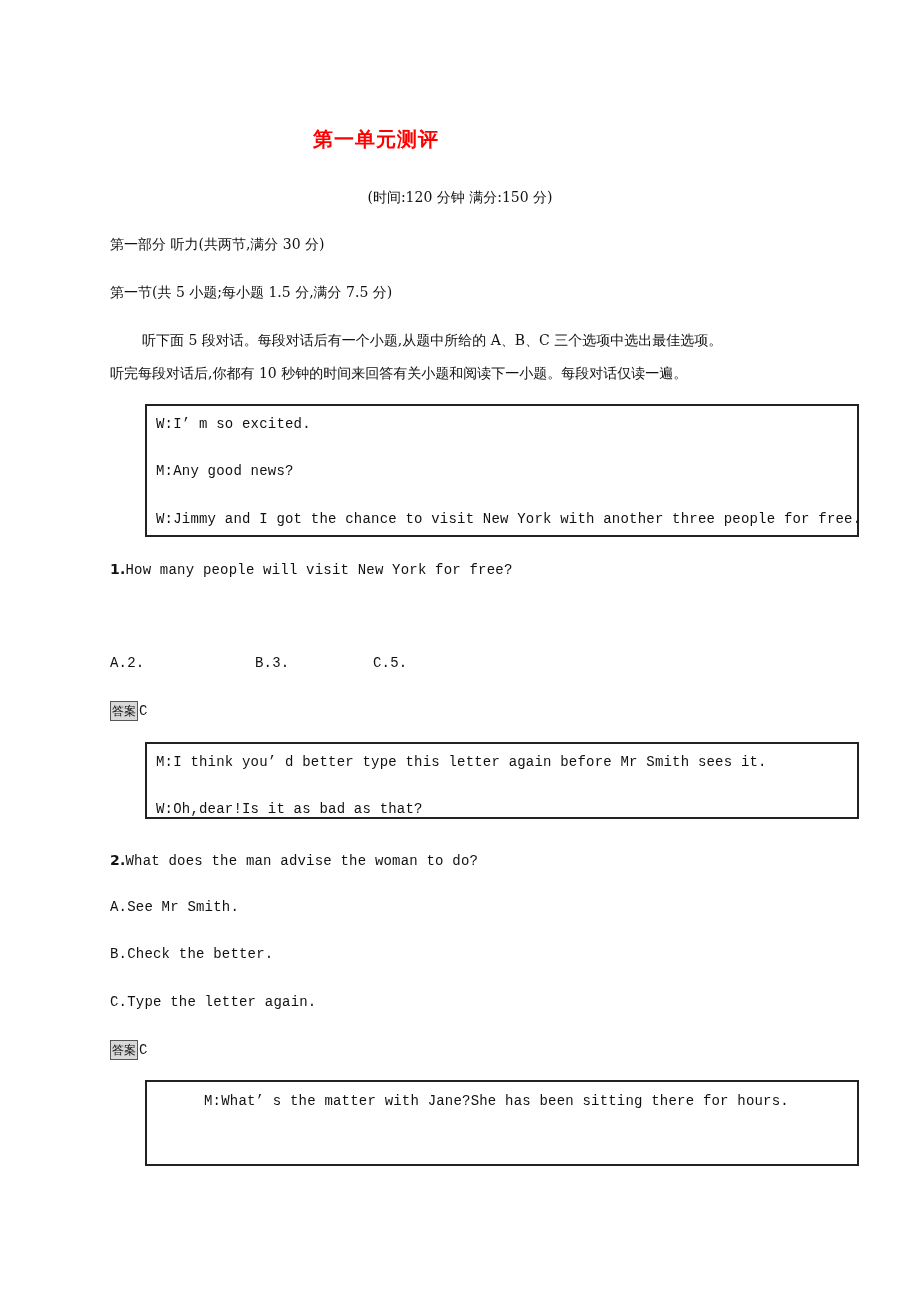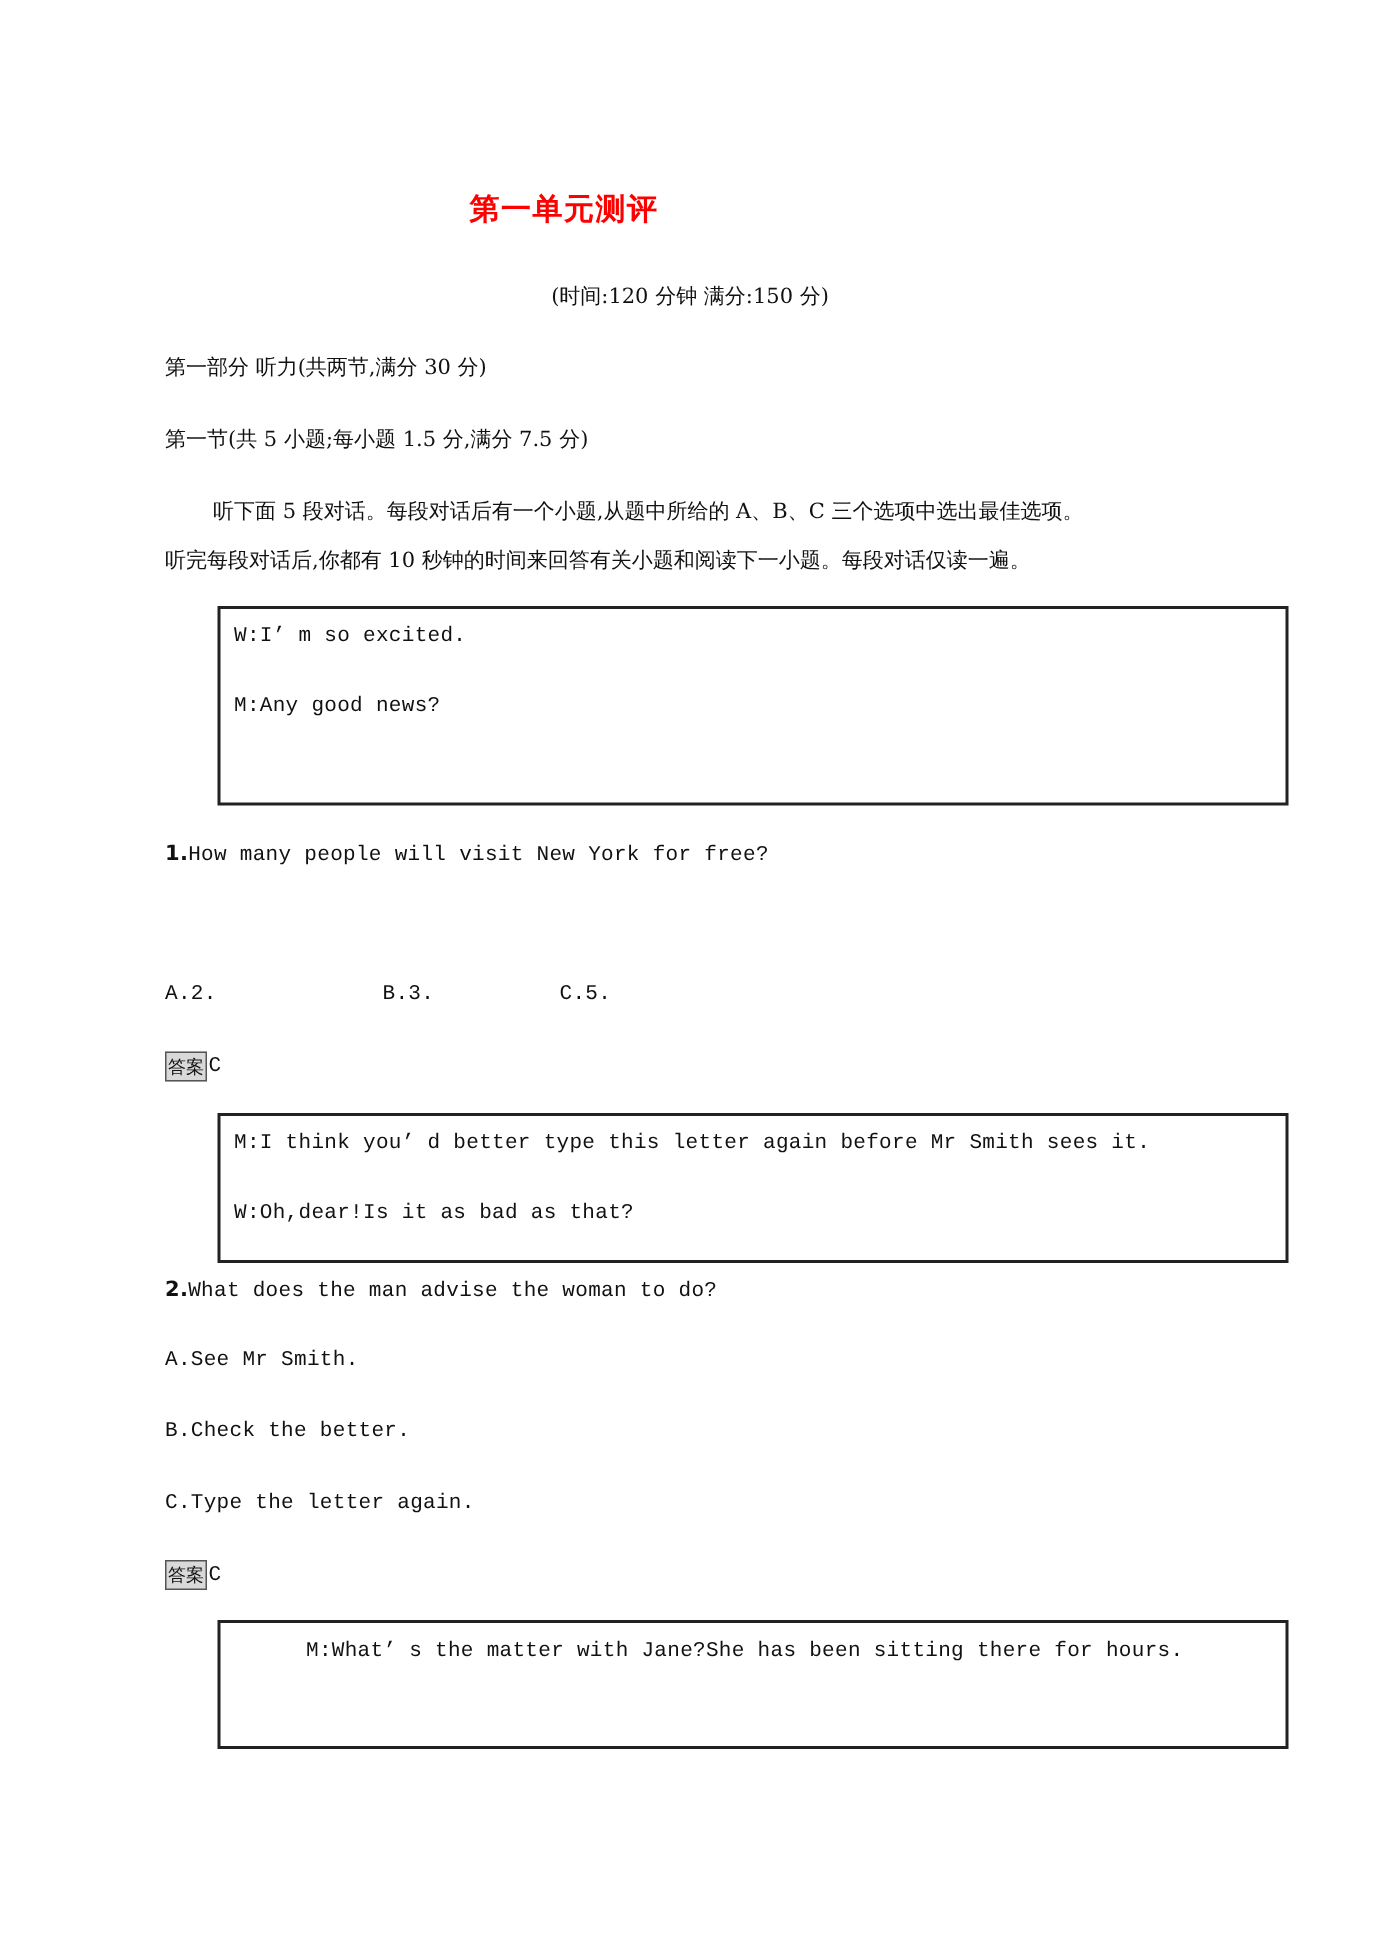--- a/index.html
+++ b/index.html
@@ -79,33 +79,34 @@
 
 <div class="abs cn" style="left:110px; top:236px;">第一部分   听力(共两节,满分 30 分)</div>
 <div class="abs cn" style="left:110px; top:284px;">第一节(共 5 小题;每小题 1.5 分,满分 7.5 分)</div>
 
 <div class="abs cn" style="left:142px; top:332px;">听下面 5 段对话。每段对话后有一个小题,从题中所给的 A、B、C 三个选项中选出最佳选项。</div>
 <div class="abs cn" style="left:110px; top:365px;">听完每段对话后,你都有 10 秒钟的时间来回答有关小题和阅读下一小题。每段对话仅读一遍。</div>
 
 <div class="box" style="top:404px; height:133px;">
   <div class="box-line mono" style="top:10px;">W:I’ m so excited.</div>
   <div class="box-line mono" style="top:57px;">M:Any good news?</div>
+  <div class="box-line mono" style="top:105px;">W:Jimmy and I got the chance to visit New York with another three people for free.</div>
 </div>
 
 <div class="abs mono" style="left:110px; top:561px;">
   <span class="qnum">1.</span><span>How many people will visit New York for free?</span>
 </div>
 <div class="abs mono" style="left:110px; top:655px;text-align:center;">A.2.</div>
 <div class="abs mono" style="left:255px; top:655px;">B.3.</div>
 <div class="abs mono" style="left:373px; top:655px;">C.5.</div>
 <div class="abs" style="left:110px; top:700px;">
   <span class="answer-badge cn">答案</span><span class="answer-value">C</span>
 </div>
 
-<div class="box" style="top:742px; height:100px;">
+<div class="box" style="top:742px; height:77px;">
   <div class="box-line mono" style="top:10px;">M:I think you’ d better type this letter again before Mr Smith sees it.</div>
   <div class="box-line mono" style="top:57px;">W:Oh,dear!Is it as bad as that?</div>
 </div>
 
 <div class="abs mono" style="left:110px; top:852px;">
   <span class="qnum">2.</span><span>What does the man advise the woman to do?</span>
 </div>
 <div class="abs mono" style="left:110px; top:899px;">A.See Mr Smith.</div>
 <div class="abs mono" style="left:110px; top:946px;">B.Check the better.</div>
 <div class="abs mono" style="left:110px; top:994px;">C.Type the letter again.</div>

